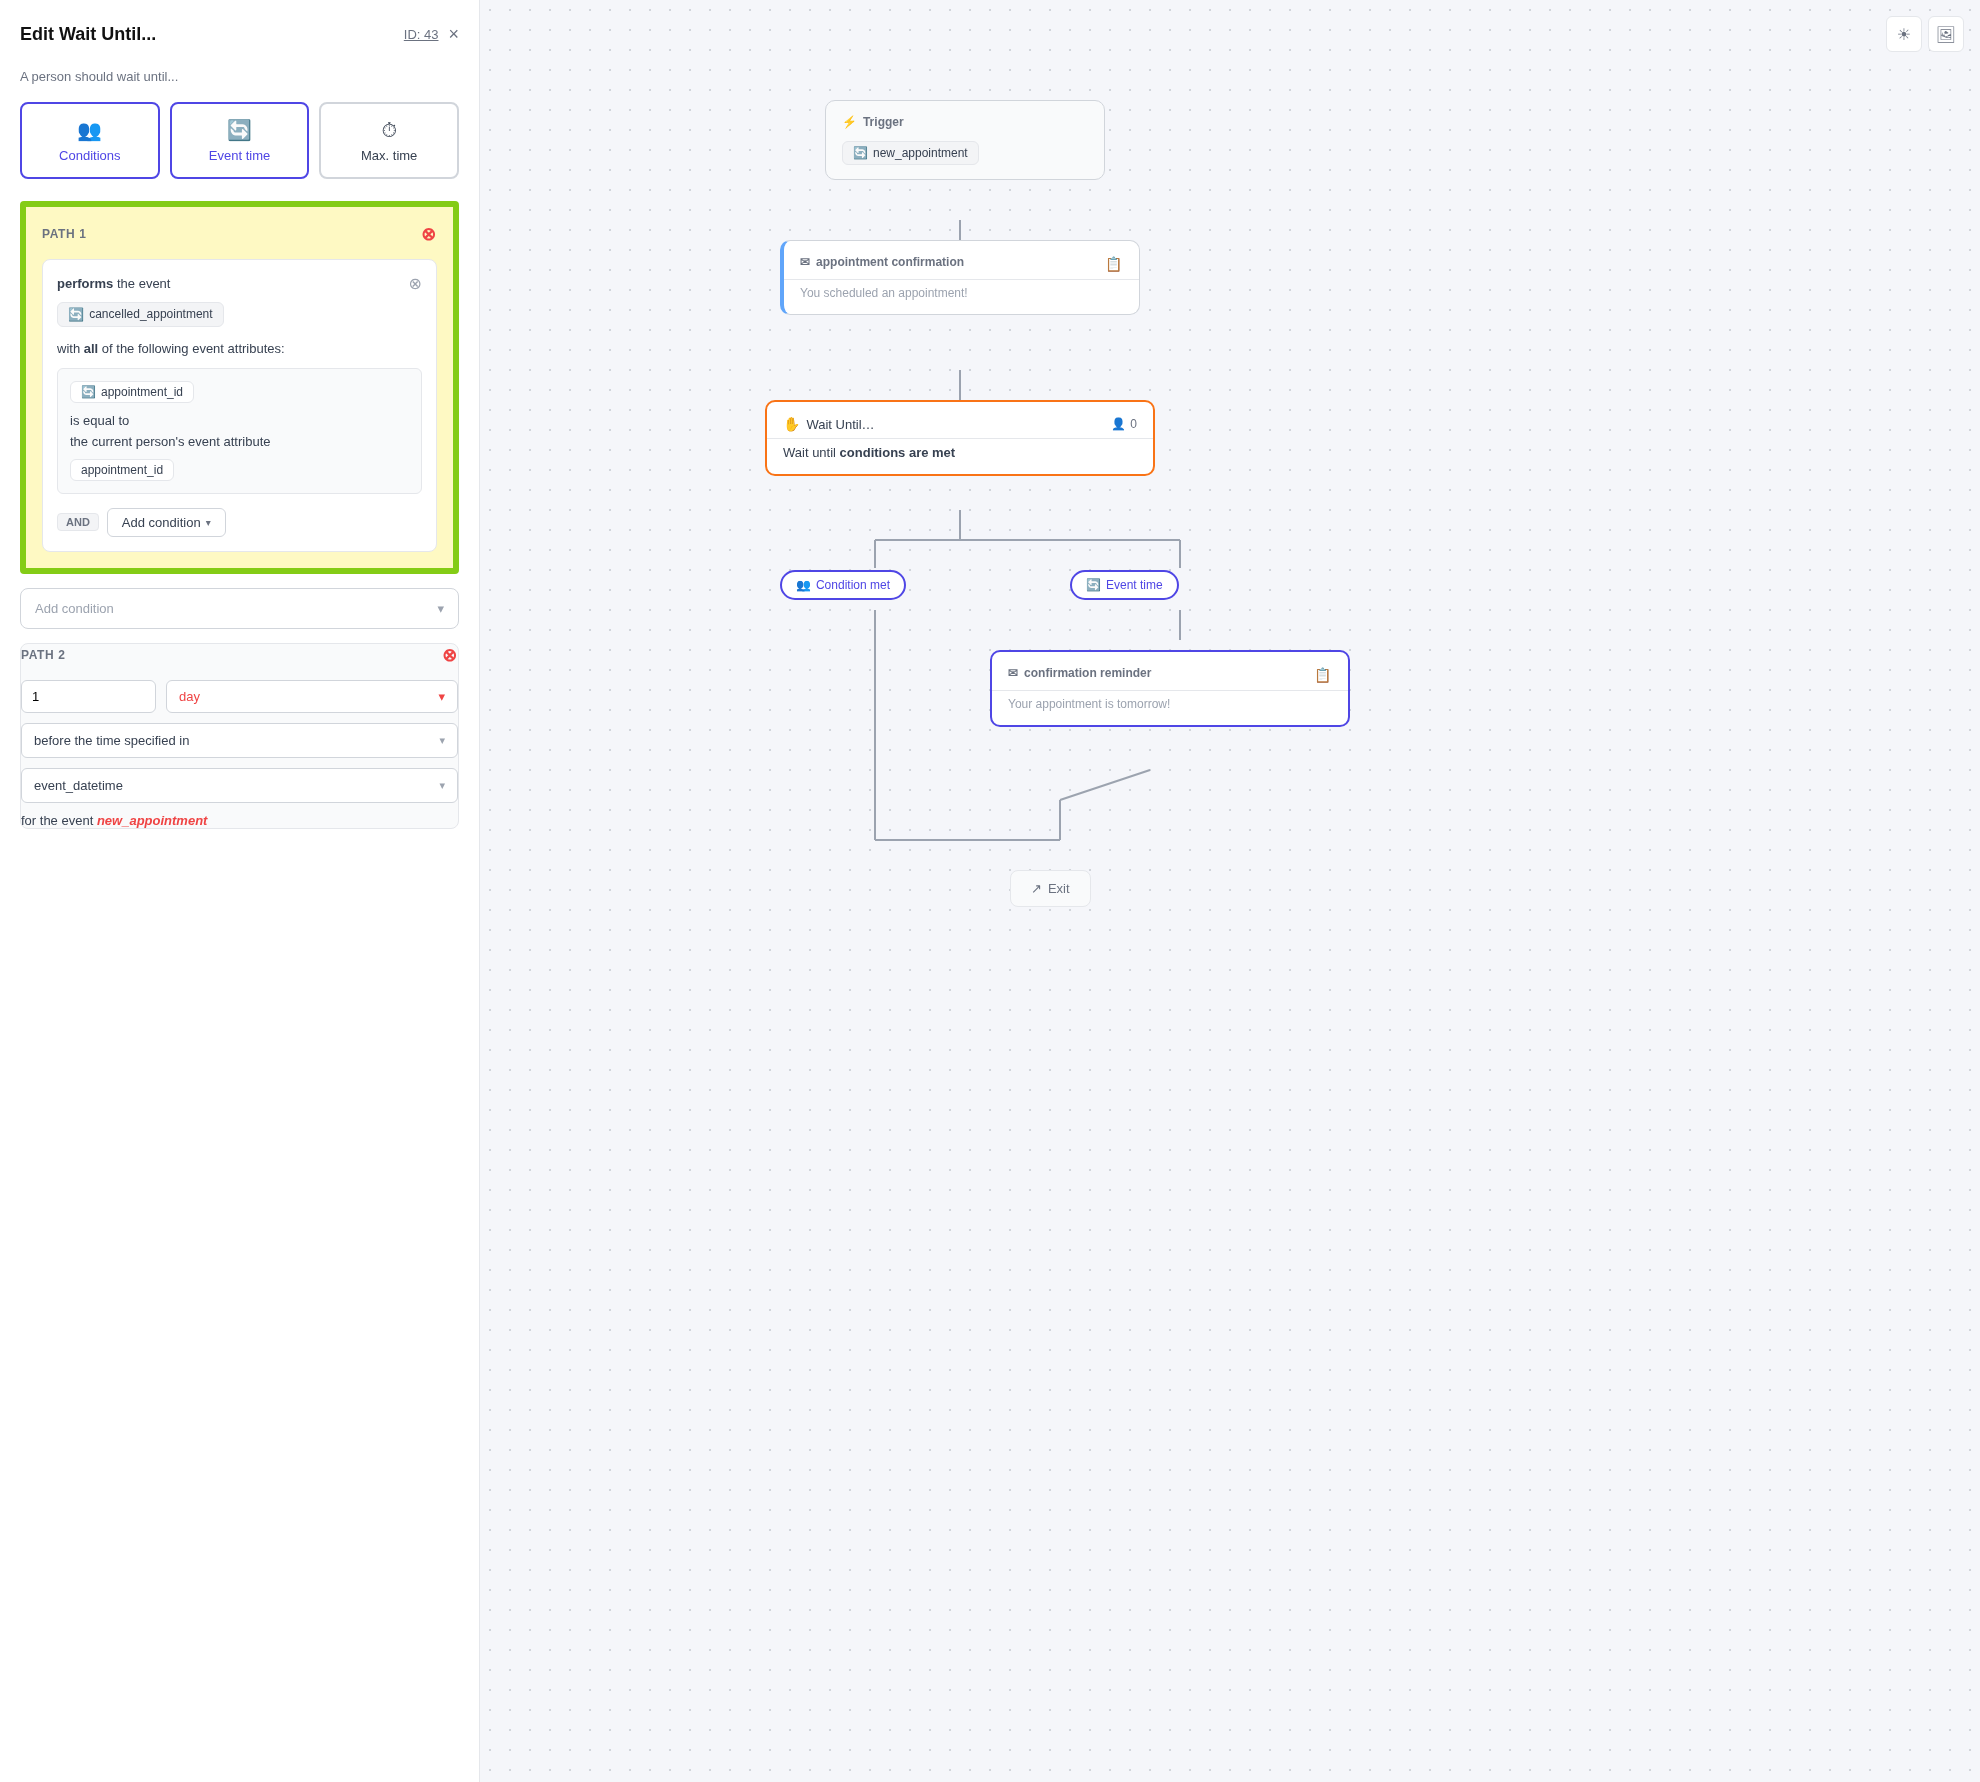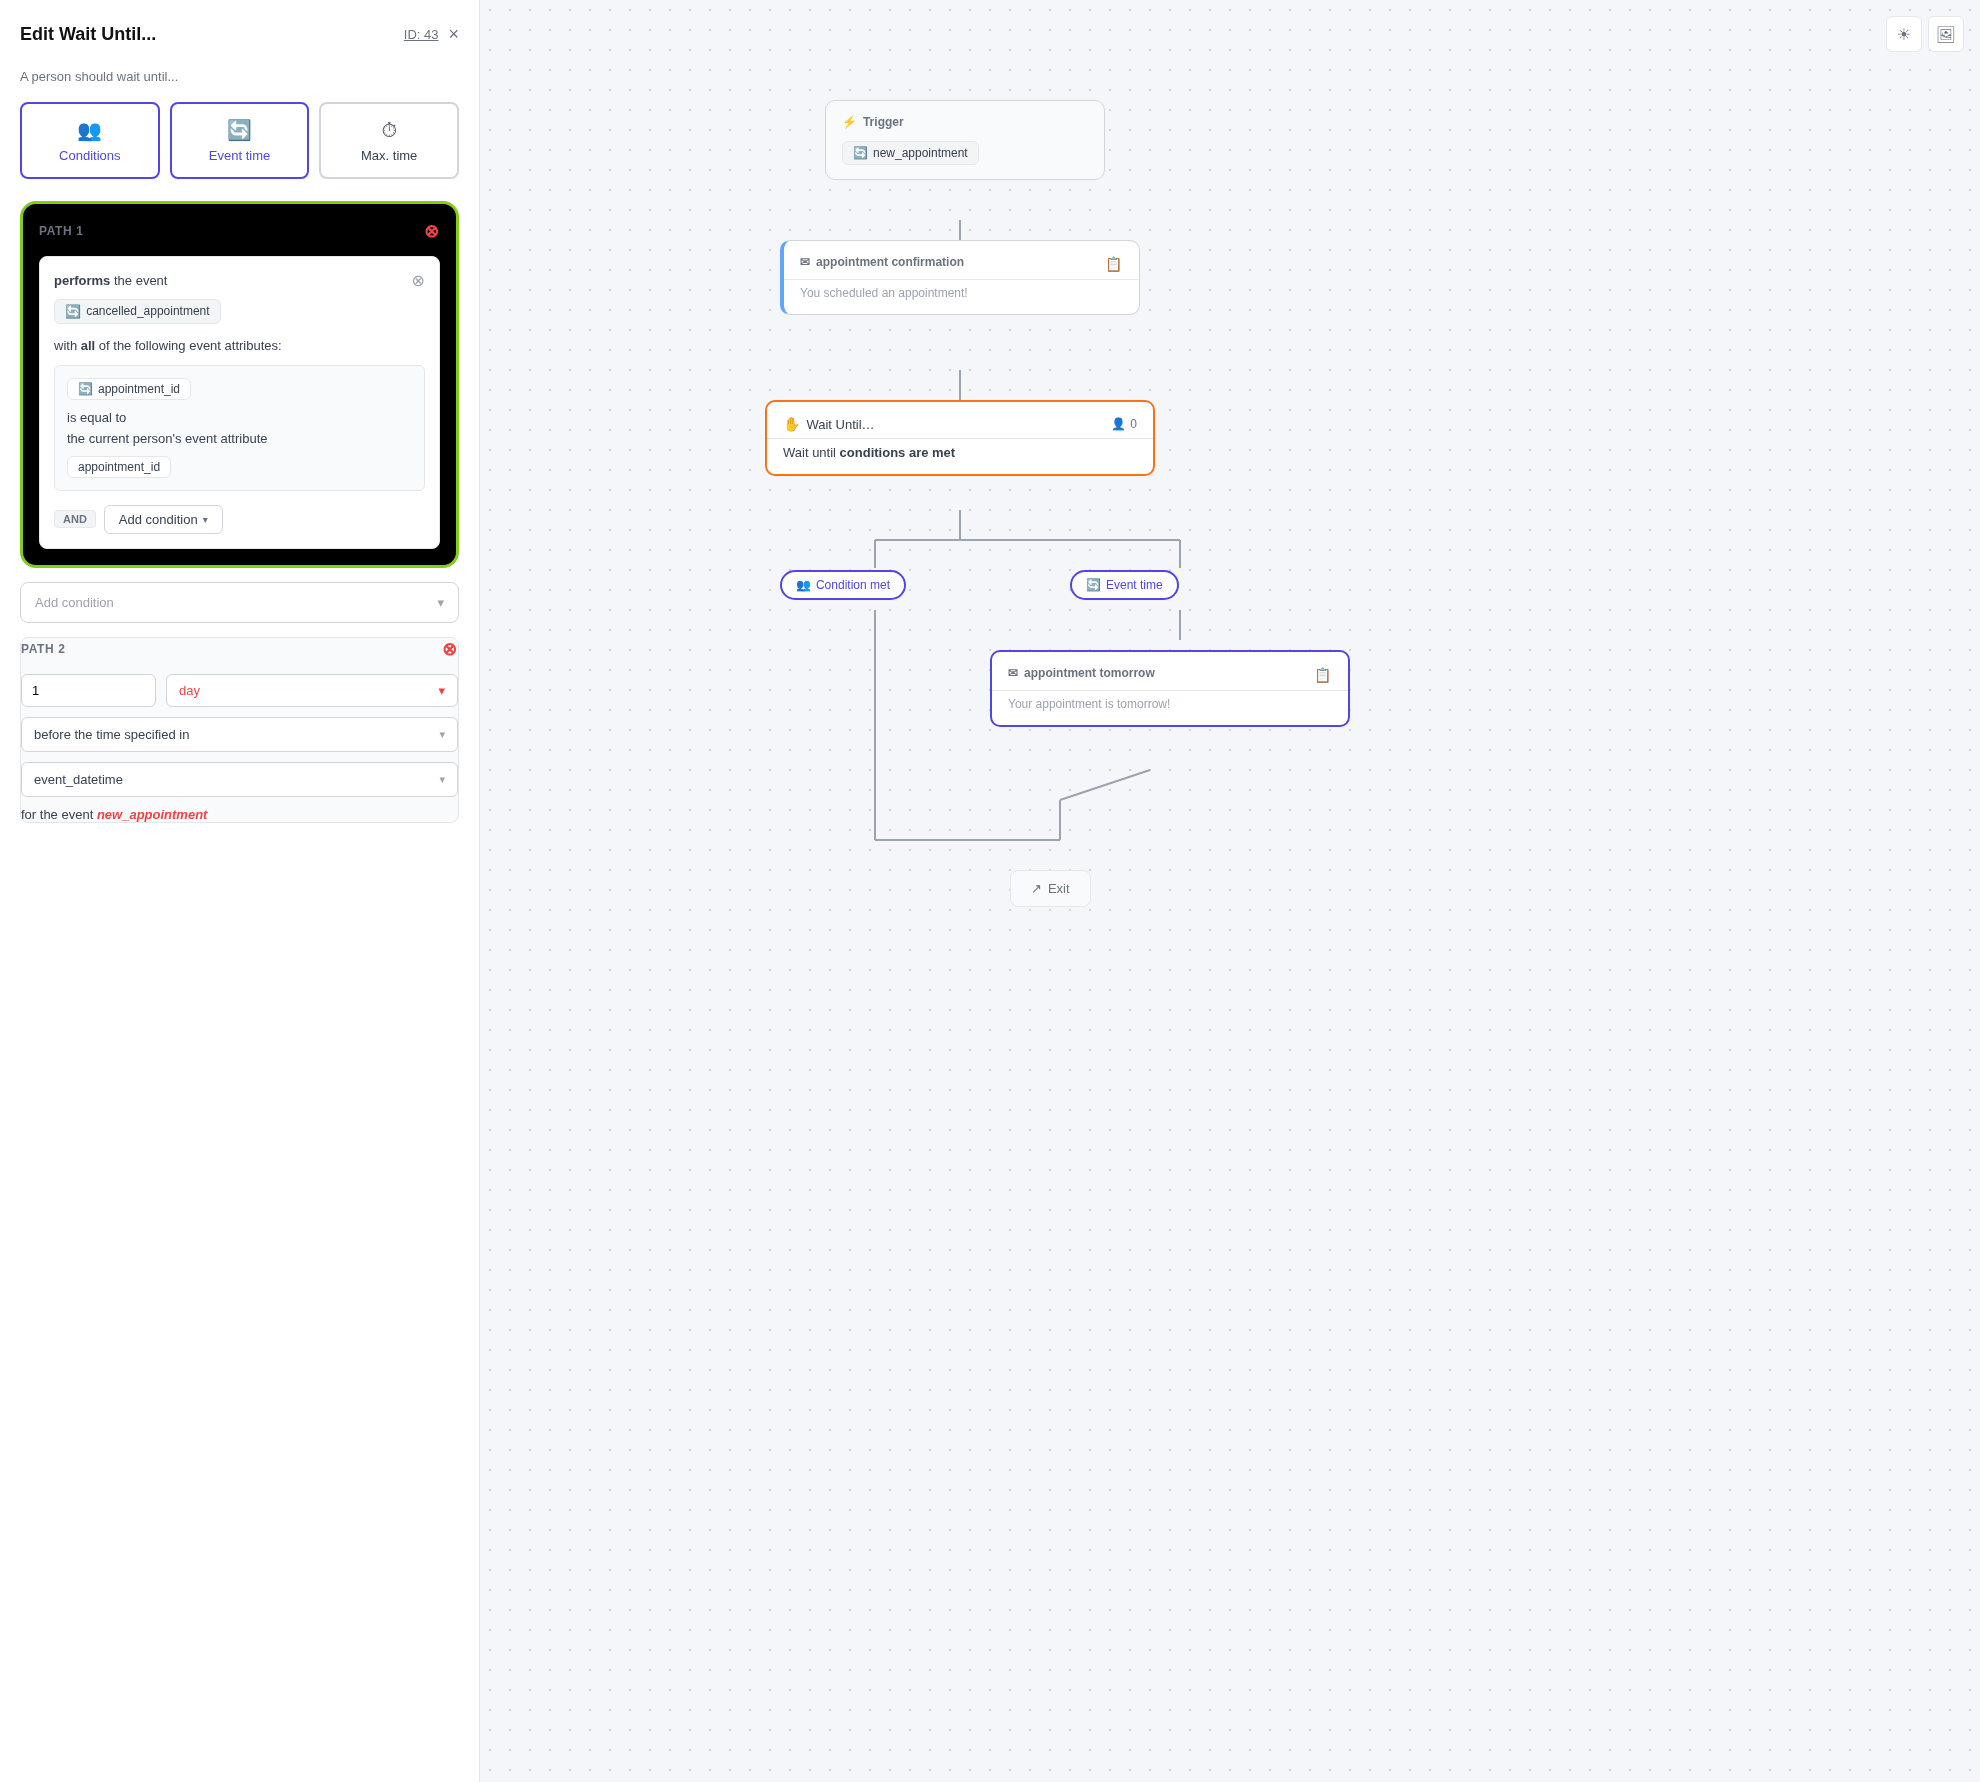--- a/index.html
+++ b/index.html
@@ -92,23 +92,23 @@
       border-color: #4f46e5;
       color: #4f46e5;
     }
 
     .tab-btn .tab-icon {
       font-size: 20px;
     }
 
     
     .path-section {
-      background: #000000;
-      border: 3px solid #84cc16;
-      border-radius: 16px;
+      background: #fef9c3;
+      border: 6px solid #84cc16;
+      border-radius: 4px;
       padding: 16px;
       margin-bottom: 14px;
     }
 
     .path-header {
       display: flex;
       justify-content: space-between;
       align-items: center;
       margin-bottom: 14px;
       font-size: 12px;
@@ -725,21 +725,21 @@
 
   <div class="branch-node" style="left:590px; top:570px;">
     <span>🔄</span>
     <span>Event time</span>
   </div>
 
   <div class="flow-node reminder-node" style="left:510px; top:650px; width:360px; border:2px solid #4f46e5;">
     <div class="node-header-row">
       <div class="node-title">
         <span>✉</span>
-        <span>appointment tomorrow</span>
+        <span>confirmation reminder</span>
       </div>
       <span class="node-action-icon">📋</span>
     </div>
     <div class="node-divider"></div>
     <div class="node-subtitle">Your appointment is tomorrow!</div>
   </div>
 
   <div class="exit-node" style="left:530px; top:870px;">
     <span>↗</span>
     <span>Exit</span>

